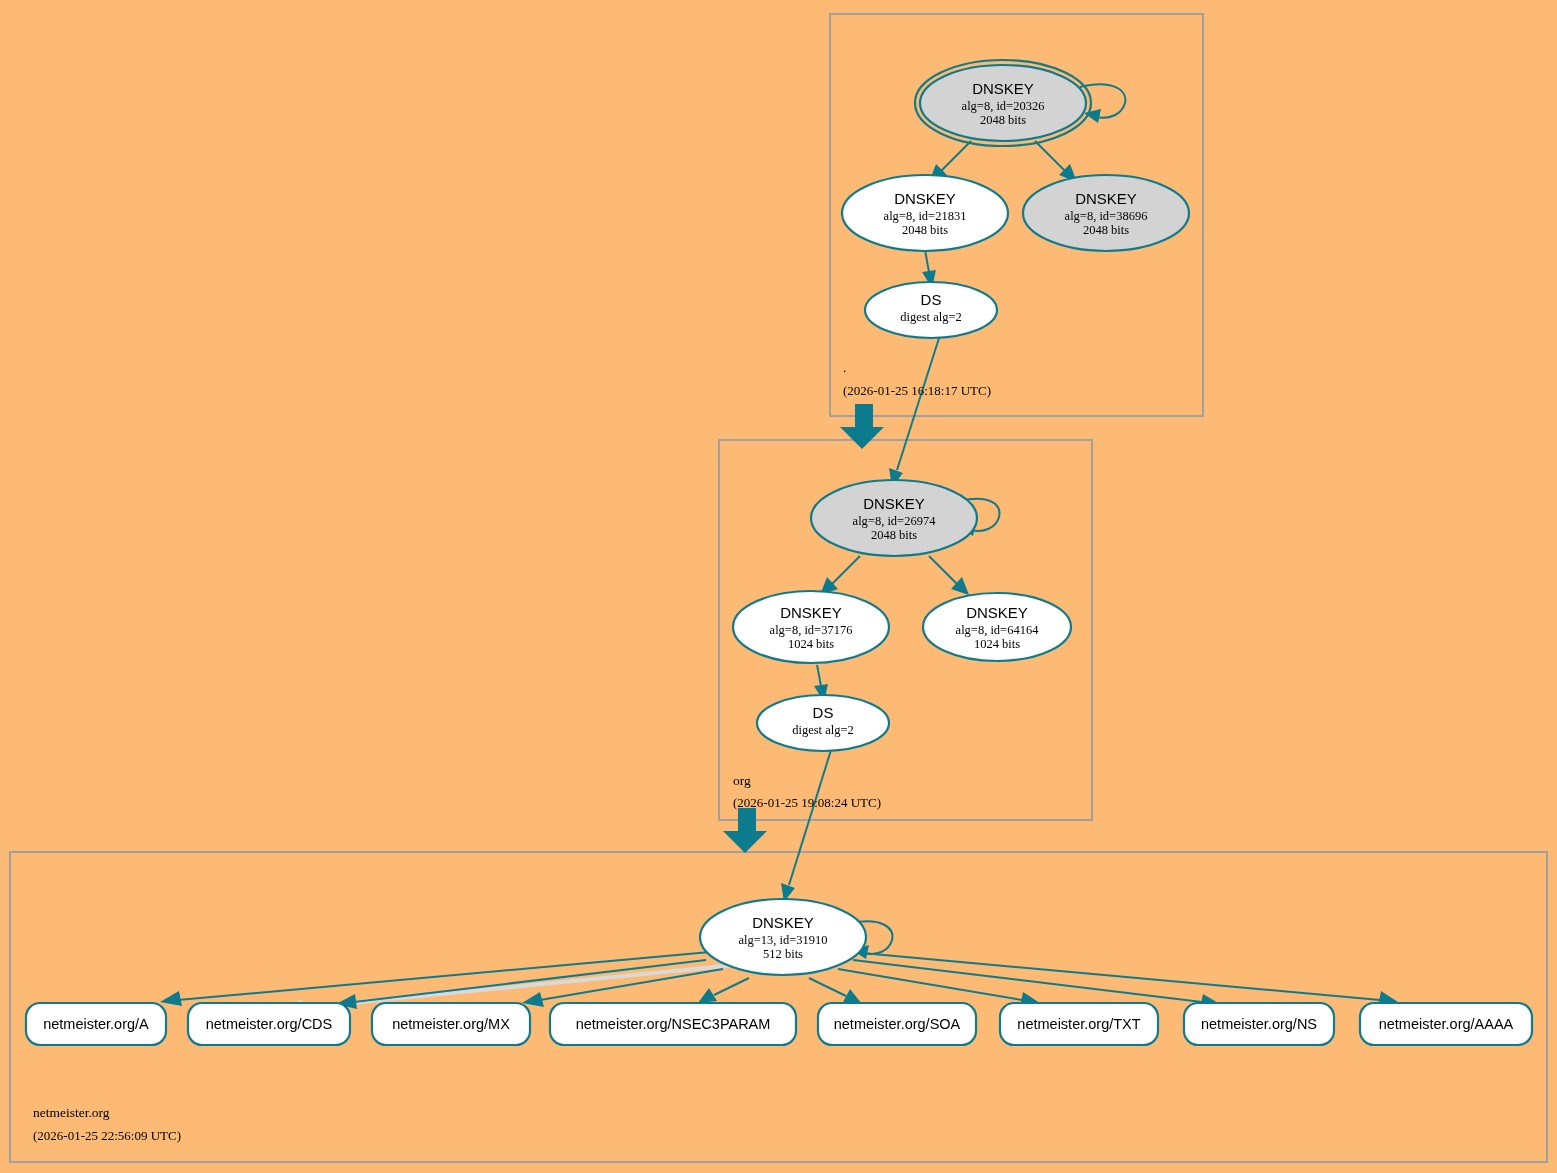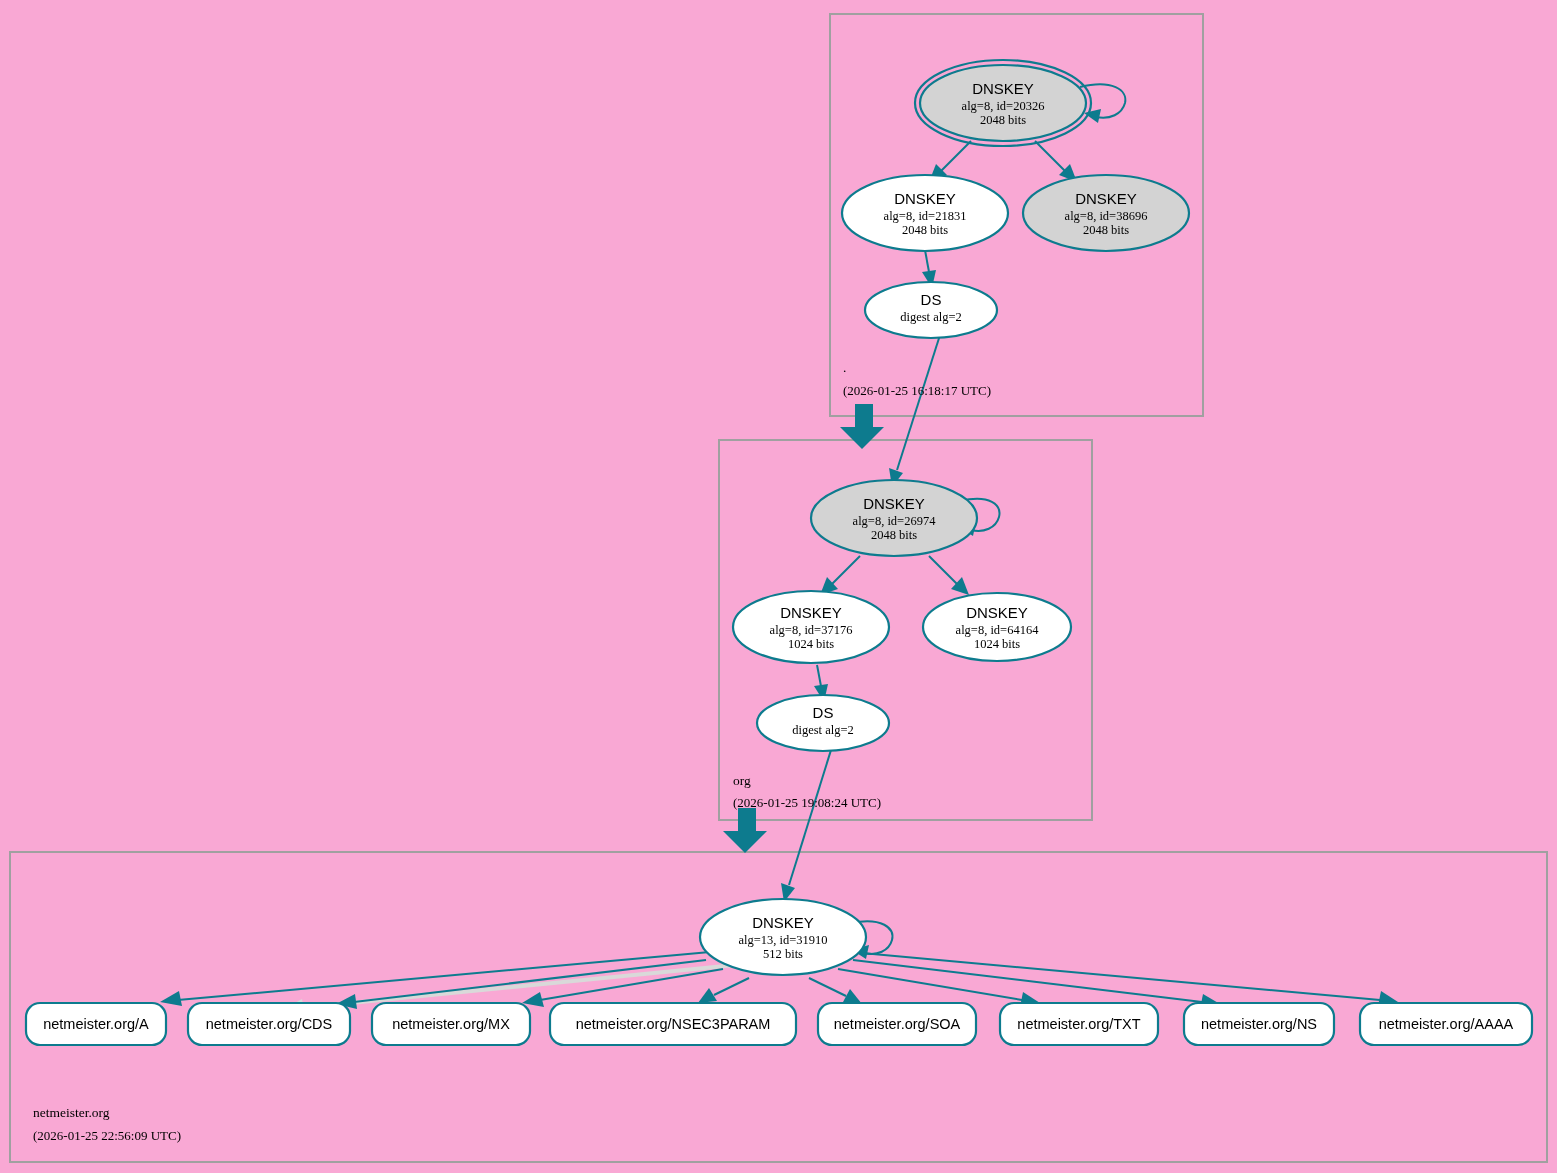--- a/index.html
+++ b/index.html
@@ -4,21 +4,21 @@
 <style>
   html, body {
     margin: 0;
     padding: 0;
     background: #ffffff;
   }
   #canvas {
     position: relative;
     width: 1557px;
     height: 1173px;
-    background: #f9a8d4;
+    background: #fdba74;
     font-family: "Liberation Sans", sans-serif;
     overflow: hidden;
   }
   svg#graph {
     position: absolute;
     left: 0;
     top: 0;
     width: 1557px;
     height: 1173px;
   }

